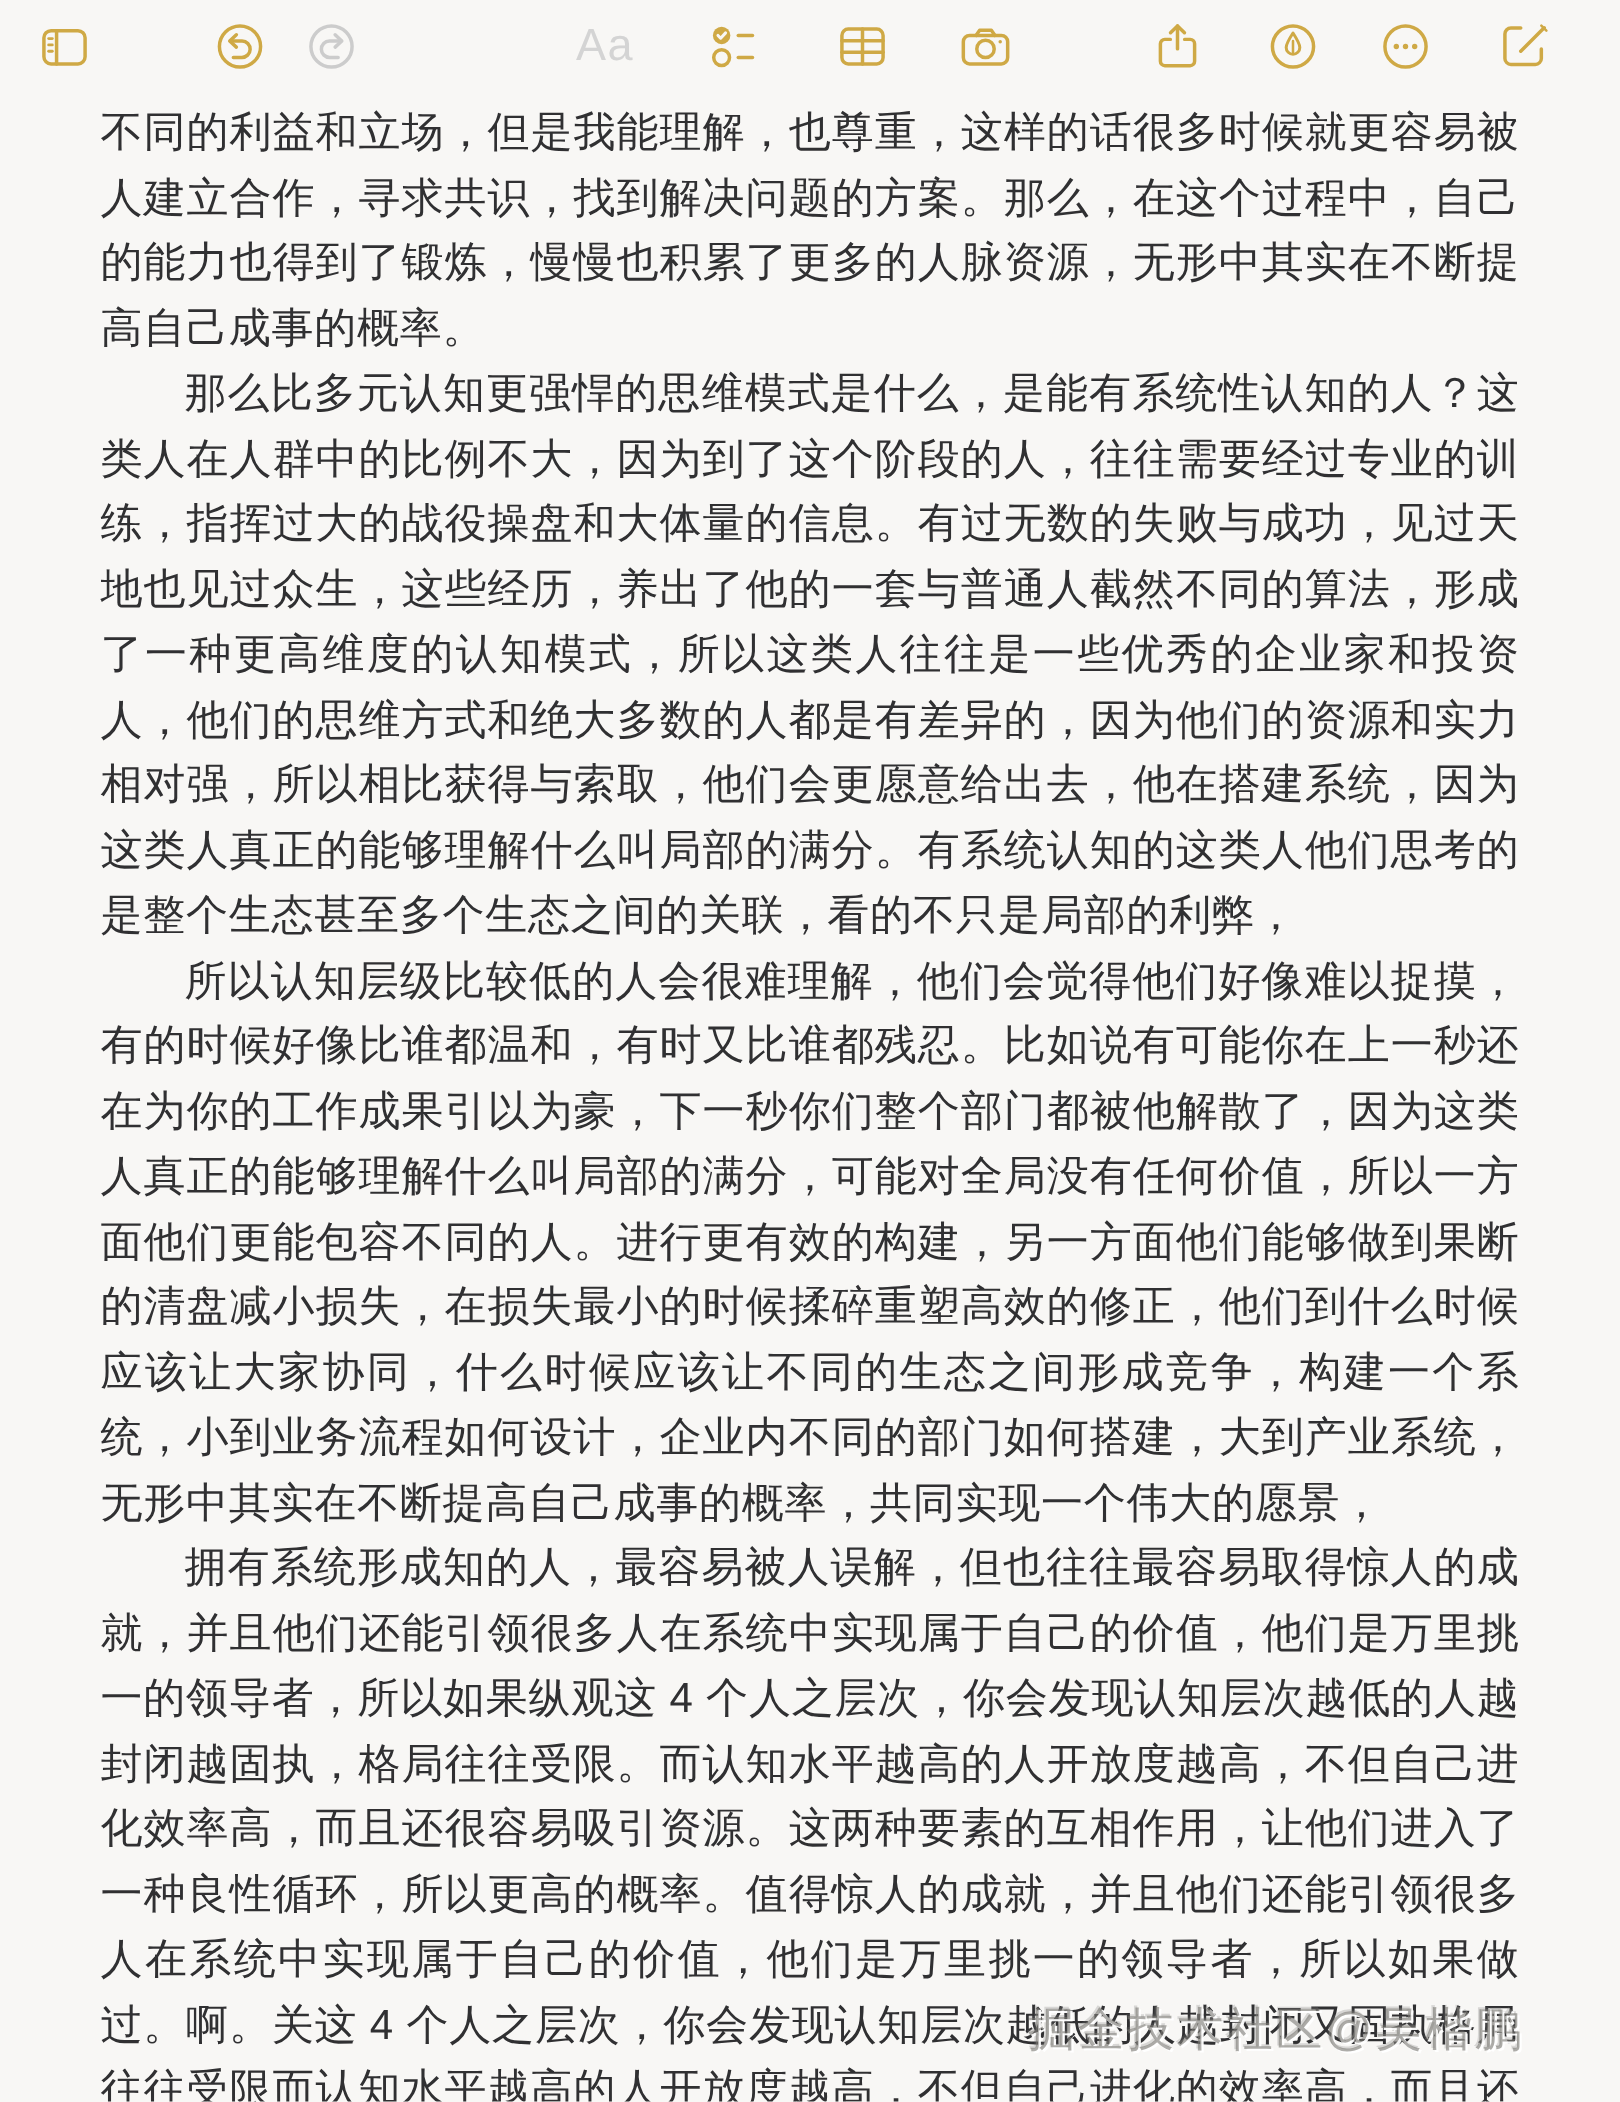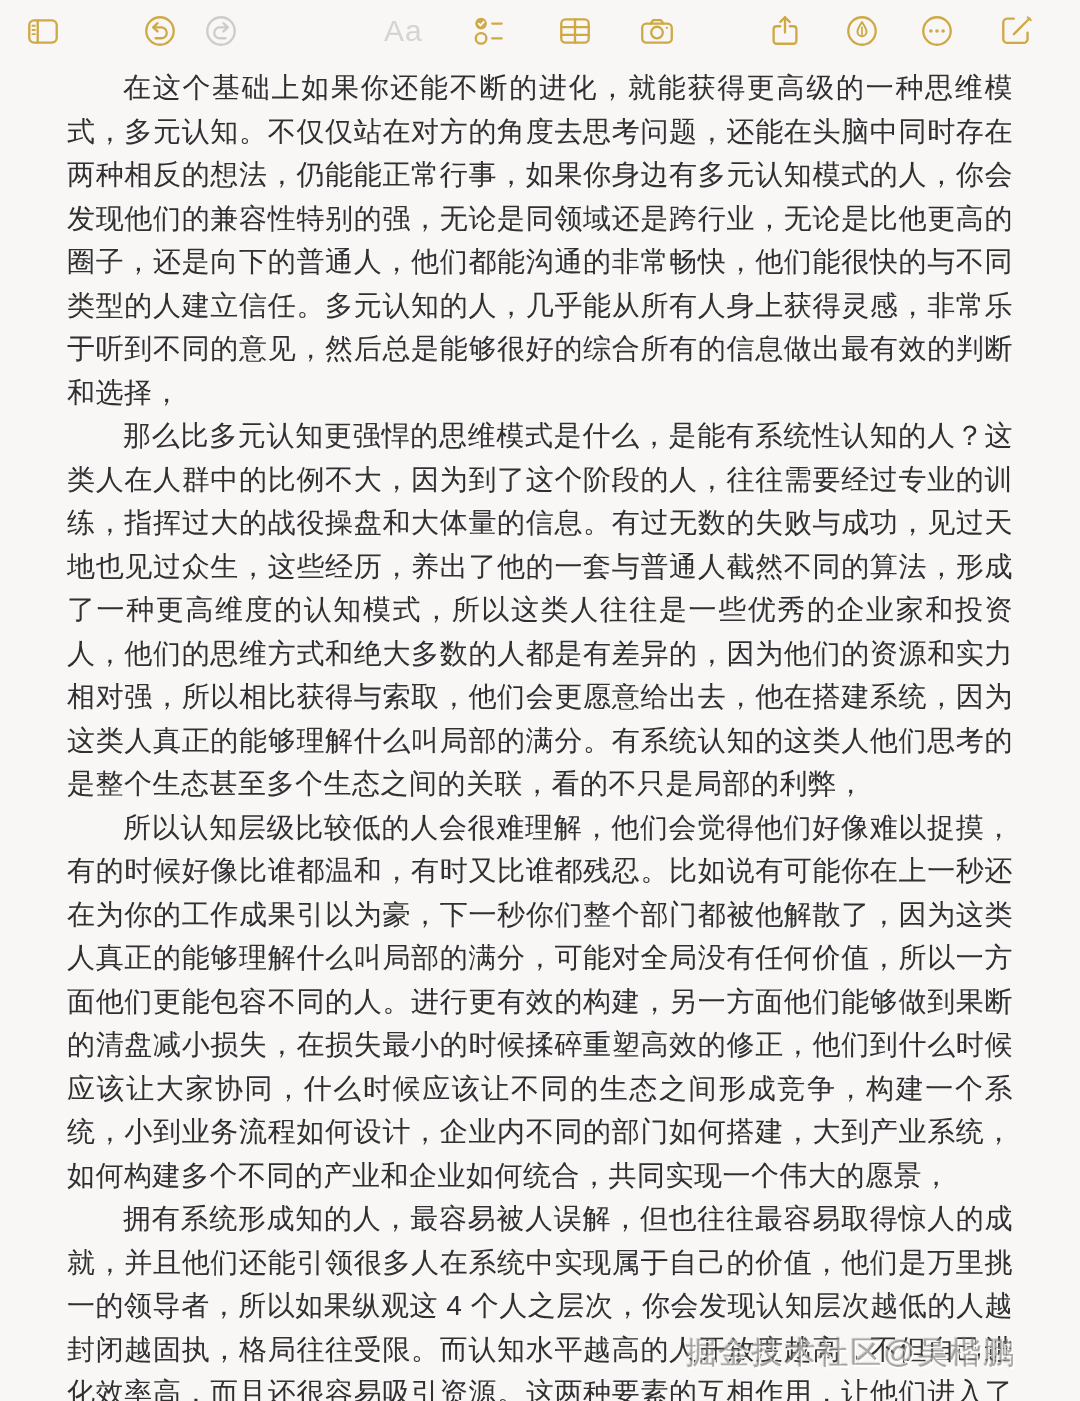--- a/index.html
+++ b/index.html
@@ -161,19 +161,19 @@
         <path d="M28 19.5 v6 a3.8 3.8 0 0 1 -3.8 3.8 h-15.4 a3.8 3.8 0 0 1 -3.8 -3.8 v-15.4 a3.8 3.8 0 0 1 3.8 -3.8 h6.2"></path>
         <line x1="15" y1="21" x2="29.8" y2="6.2"></line>
         <line x1="28" y1="4.8" x2="31.2" y2="8" stroke-width="1.6"></line>
       </svg>
     </span>
   </button>
 </div>
 
 <div class="note-body">
 
-    <p class="indent">在这个基础上如果你还能不断的进化，就能获得更高级的一种思维模式，多元认知。不仅仅站在对方的角度去思考问题，还能在头脑中同时存在两种相反的想法，仍能能正常行事，如果你身边有多元认知模式的人，你会发现他们的兼容性特别的强，无论是同领域还是跨行业，无论是比他更高的圈子，还是向下的普通人，他们都能沟通的非常畅快，他们能很快的与不同类型的人建立信任。多元认知的人，几乎能从所有人身上获得灵感，非常乐于听到不同的意见，然后总是能够很好的综合所有的信息做出最有效的判断和选择，</p>
+<p>不同的利益和立场，但是我能理解，也尊重，这样的话很多时候就更容易被人建立合作，寻求共识，找到解决问题的方案。那么，在这个过程中，自己的能力也得到了锻炼，慢慢也积累了更多的人脉资源，无形中其实在不断提高自己成事的概率。</p>
     <p class="indent">那么比多元认知更强悍的思维模式是什么，是能有系统性认知的人？这类人在人群中的比例不大，因为到了这个阶段的人，往往需要经过专业的训练，指挥过大的战役操盘和大体量的信息。有过无数的失败与成功，见过天地也见过众生，这些经历，养出了他的一套与普通人截然不同的算法，形成了一种更高维度的认知模式，所以这类人往往是一些优秀的企业家和投资人，他们的思维方式和绝大多数的人都是有差异的，因为他们的资源和实力相对强，所以相比获得与索取，他们会更愿意给出去，他在搭建系统，因为这类人真正的能够理解什么叫局部的满分。有系统认知的这类人他们思考的是整个生态甚至多个生态之间的关联，看的不只是局部的利弊，</p>
-    <p class="indent">所以认知层级比较低的人会很难理解，他们会觉得他们好像难以捉摸，有的时候好像比谁都温和，有时又比谁都残忍。比如说有可能你在上一秒还在为你的工作成果引以为豪，下一秒你们整个部门都被他解散了，因为这类人真正的能够理解什么叫局部的满分，可能对全局没有任何价值，所以一方面他们更能包容不同的人。进行更有效的构建，另一方面他们能够做到果断的清盘减小损失，在损失最小的时候揉碎重塑高效的修正，他们到什么时候应该让大家协同，什么时候应该让不同的生态之间形成竞争，构建一个系统，小到业务流程如何设计，企业内不同的部门如何搭建，大到产业系统，如何构建多个不同的产业和企业如何统合，共同实现一个伟大的愿景，</p>
+    <p class="indent">所以认知层级比较低的人会很难理解，他们会觉得他们好像难以捉摸，有的时候好像比谁都温和，有时又比谁都残忍。比如说有可能你在上一秒还在为你的工作成果引以为豪，下一秒你们整个部门都被他解散了，因为这类人真正的能够理解什么叫局部的满分，可能对全局没有任何价值，所以一方面他们更能包容不同的人。进行更有效的构建，另一方面他们能够做到果断的清盘减小损失，在损失最小的时候揉碎重塑高效的修正，他们到什么时候应该让大家协同，什么时候应该让不同的生态之间形成竞争，构建一个系统，小到业务流程如何设计，企业内不同的部门如何搭建，大到产业系统，无形中其实在不断提高自己成事的概率，共同实现一个伟大的愿景，</p>
     <p class="indent">拥有系统形成知的人，最容易被人误解，但也往往最容易取得惊人的成就，并且他们还能引领很多人在系统中实现属于自己的价值，他们是万里挑一的领导者，所以如果纵观这 4 个人之层次，你会发现认知层次越低的人越封闭越固执，格局往往受限。而认知水平越高的人开放度越高，不但自己进化效率高，而且还很容易吸引资源。这两种要素的互相作用，让他们进入了一种良性循环，所以更高的概率。值得惊人的成就，并且他们还能引领很多人在系统中实现属于自己的价值，他们是万里挑一的领导者，所以如果做过。啊。关这 4 个人之层次，你会发现认知层次越低的人越封闭又固执格局往往受限而认知水平越高的人开放度越高，不但自己进化的效率高，而且还很容易吸引资源这两种要素的互相作用，让他们进入了一种良性循环，所以更高的概率成就大事，</p>
   </div>
 
 <div class="watermark">掘金技术社区@吴楷鹏</div>
 
 </body></html>

